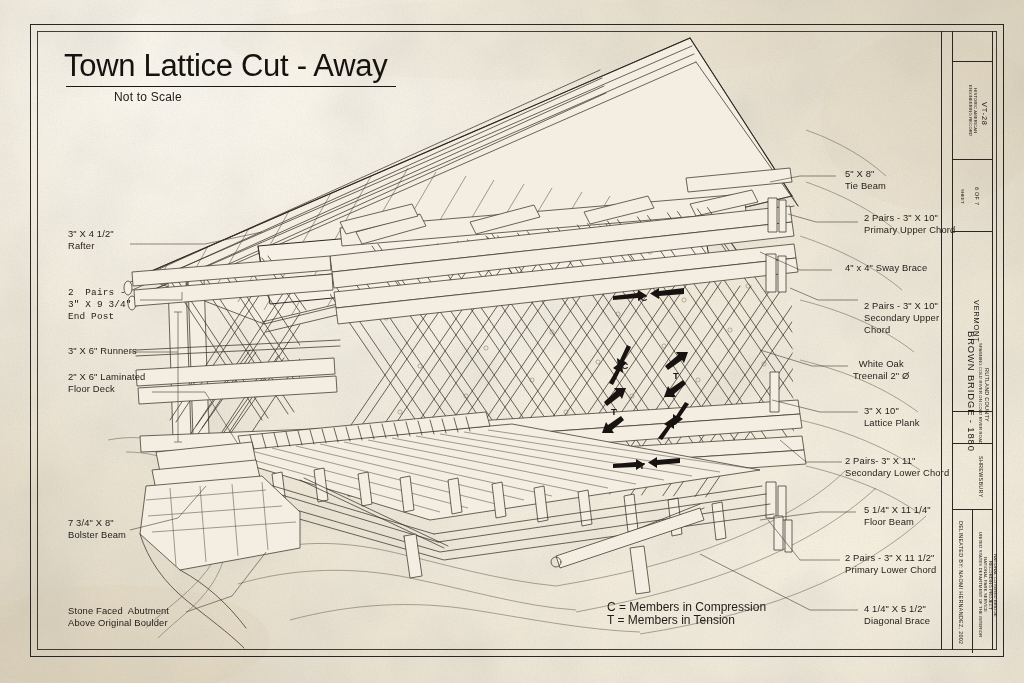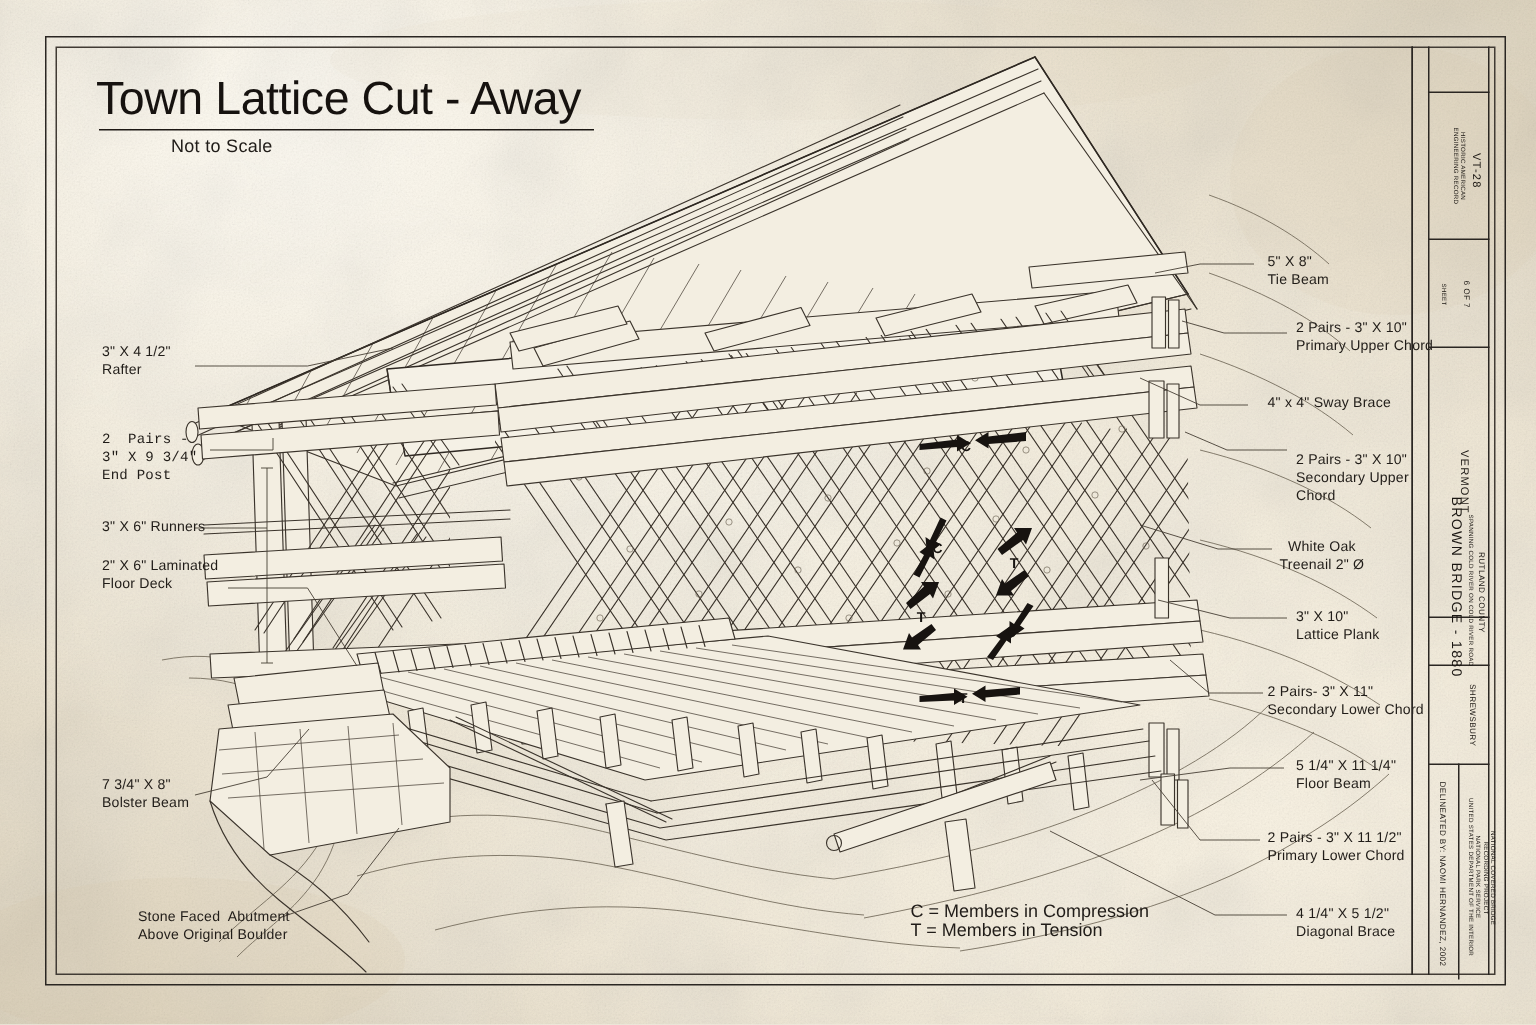--- a/index.html
+++ b/index.html
@@ -573,21 +573,21 @@
 <div class="lbl" style="left:68px;top:228px;">3" X 4 1/2"
 Rafter</div>
 <div class="lbl" style="left:68px;top:287px;font-family:Liberation Mono, monospace;">2  Pairs -
 3" X 9 3/4"
 End Post</div>
 <div class="lbl" style="left:68px;top:345px;">3" X 6" Runners</div>
 <div class="lbl" style="left:68px;top:371px;">2" X 6" Laminated
 Floor Deck</div>
 <div class="lbl" style="left:68px;top:517px;">7 3/4" X 8"
 Bolster Beam</div>
-<div class="lbl" style="left:68px;top:605px;margin-left:24px;">Stone Faced  Abutment
+<div class="lbl" style="left:68px;top:605px;">Stone Faced  Abutment
 Above Original Boulder</div>
 
 <div class="lbl r" style="left:845px;top:168px;">5" X 8"
 Tie Beam</div>
 <div class="lbl r" style="left:864px;top:212px;">2 Pairs - 3" X 10"
 Primary Upper Chord</div>
 <div class="lbl r" style="left:845px;top:262px;">4" x 4" Sway Brace</div>
 <div class="lbl r" style="left:864px;top:300px;">2 Pairs - 3" X 10"
 Secondary Upper
 Chord</div>

